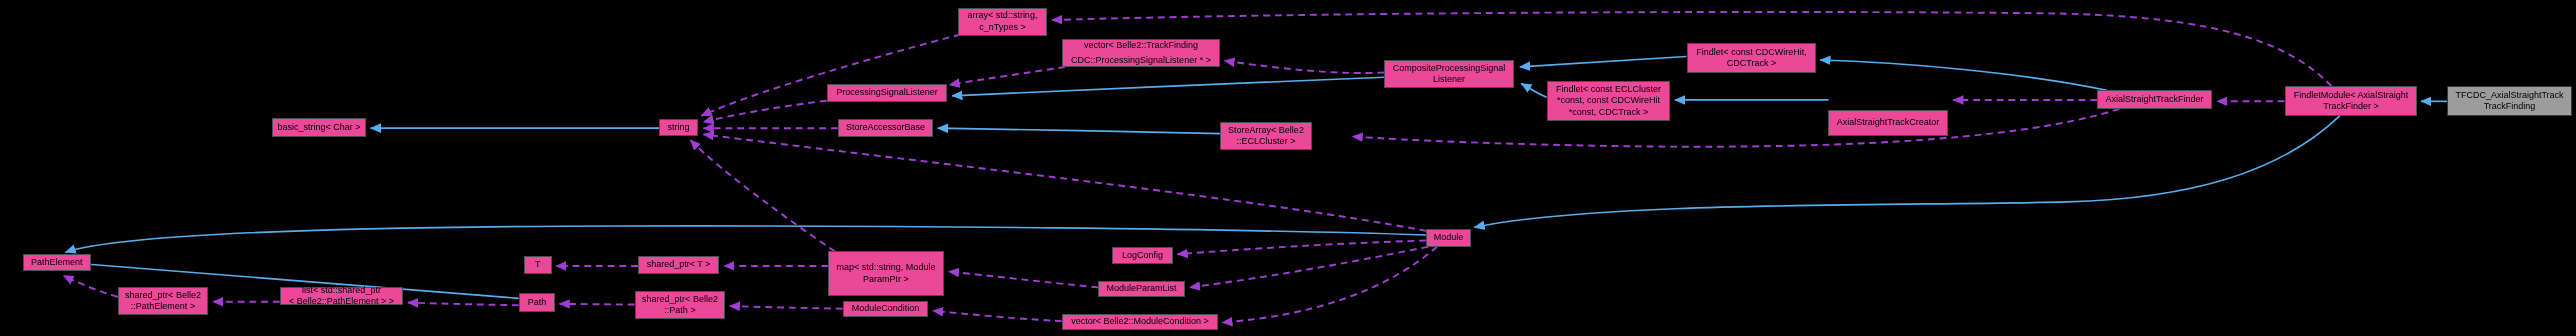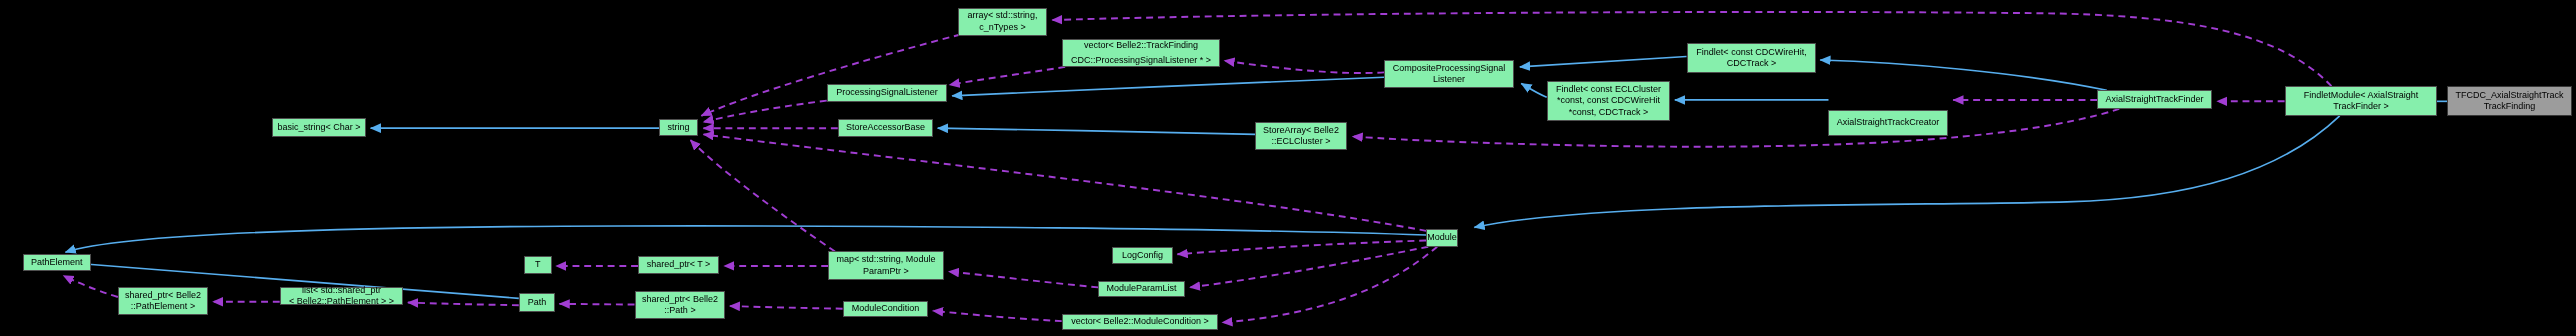--- a/index.html
+++ b/index.html
@@ -1,21 +1,21 @@
 <!DOCTYPE html>
 <html style="font-size:11px"><head>
 <meta charset="utf-8">
 <style>
   html,body{margin:0;padding:0;background:#000;}
   #canvas{position:relative;width:2576px;height:337px;background:#000;overflow:hidden;
           font-family:"Liberation Sans", sans-serif;}
   #edges{position:absolute;left:0;top:0;z-index:1;}
   .edge-inheritance{fill:none;stroke-width:2.4px;}
   .edge-usage{fill:none;stroke-width:2.8px;stroke-dasharray:10 7;}
-  .node{position:absolute;z-index:2;box-sizing:border-box;background:#86efac;
+  .node{position:absolute;z-index:2;box-sizing:border-box;background:#ec4899;
         border:1.4px solid #4e4e4e;color:#000;display:flex;flex-direction:column;
         align-items:center;justify-content:center;text-align:center;
         font-size:9px;line-height:11.4px;white-space:nowrap;}
   .node.main{background:#9c9c9c;border-color:#383838;}
 </style>
 </head>
 <body>
 
 <div id="canvas" style="width: 2576px; height: 337px; background: rgb(0, 0, 0);">
     <svg id="edges" width="2576" height="337" viewBox="0 0 3739 489">
@@ -75,21 +75,21 @@
     <div class="node" style="left: 1062px; top: 39px; width: 158px; height: 28px; justify-content: space-between;">
       <span>vector&lt; Belle2::TrackFinding</span>
       <span>CDC::ProcessingSignalListener * &gt;</span>
     </div>
     <div class="node" style="left: 827px; top: 84px; width: 120px; height: 18px;">
       <span>ProcessingSignalListener</span>
     </div>
     <div class="node" style="left: 838px; top: 119px; width: 95px; height: 18px;">
       <span>StoreAccessorBase</span>
     </div>
-    <div class="node" style="left: 1255px; top: 122px; width: 92px; height: 28px;">
+    <div class="node" style="left: 1220px; top: 122px; width: 92px; height: 28px;">
       <span>StoreArray&lt; Belle2</span>
       <span>::ECLCluster &gt;</span>
     </div>
     <div class="node" style="left: 1384px; top: 60px; width: 130px; height: 28px;">
       <span>CompositeProcessingSignal</span>
       <span>Listener</span>
     </div>
     <div class="node" style="left: 1687px; top: 43px; width: 129px; height: 30px;">
       <span>Findlet&lt; const CDCWireHit,</span>
       <span>CDCTrack &gt;</span>
@@ -98,41 +98,41 @@
       <span>Findlet&lt; const ECLCluster</span>
       <span>*const, const CDCWireHit</span>
       <span>*const, CDCTrack &gt;</span>
     </div>
     <div class="node" style="left: 1828px; top: 90px; width: 120px; height: 26px; margin-top: 20px;">
       <span>AxialStraightTrackCreator</span>
     </div>
     <div class="node" style="left: 2097px; top: 90px; width: 115px; height: 18.6px;">
       <span>AxialStraightTrackFinder</span>
     </div>
-    <div class="node" style="left: 2285px; top: 86px; width: 152px; height: 30px;">
+    <div class="node" style="left: 2285px; top: 86px; width: 132px; height: 30px;">
       <span>FindletModule&lt; AxialStraight</span>
       <span>TrackFinder &gt;</span>
     </div>
     <div class="node main" style="left: 2447px; top: 86px; width: 125px; height: 30px;">
       <span>TFCDC_AxialStraightTrack</span>
       <span>TrackFinding</span>
     </div>
-    <div class="node" style="left: 1426px; top: 229px; width: 32px; height: 18px;">
+    <div class="node" style="left: 1426px; top: 229px; width: 45px; height: 18px;">
       <span>Module</span>
     </div>
     <div class="node" style="left: 1112px; top: 247px; width: 61px; height: 17px;">
       <span>LogConfig</span>
     </div>
     <div class="node" style="left: 1098px; top: 281px; width: 87px; height: 16px;">
       <span>ModuleParamList</span>
     </div>
     <div class="node" style="left: 1062px; top: 314px; width: 156px; height: 16px;">
       <span>vector&lt; Belle2::ModuleCondition &gt;</span>
     </div>
-    <div class="node" style="left: 828px; top: 251px; width: 116px; height: 29px; text-align: center;">
+    <div class="node" style="left: 828px; top: 251px; width: 116px; height: 45px; text-align: center;">
       <span>map&lt; std::string, Module</span>
       <span>ParamPtr &gt;</span>
     </div>
     <div class="node" style="left: 843px; top: 301px; width: 85px; height: 16px;">
       <span>ModuleCondition</span>
     </div>
     <div class="node" style="left: 638px; top: 256px; width: 81px; height: 18px;">
       <span>shared_ptr&lt; T &gt;</span>
     </div>
     <div class="node" style="left: 524px; top: 256px; width: 27.6px; height: 18px;">

